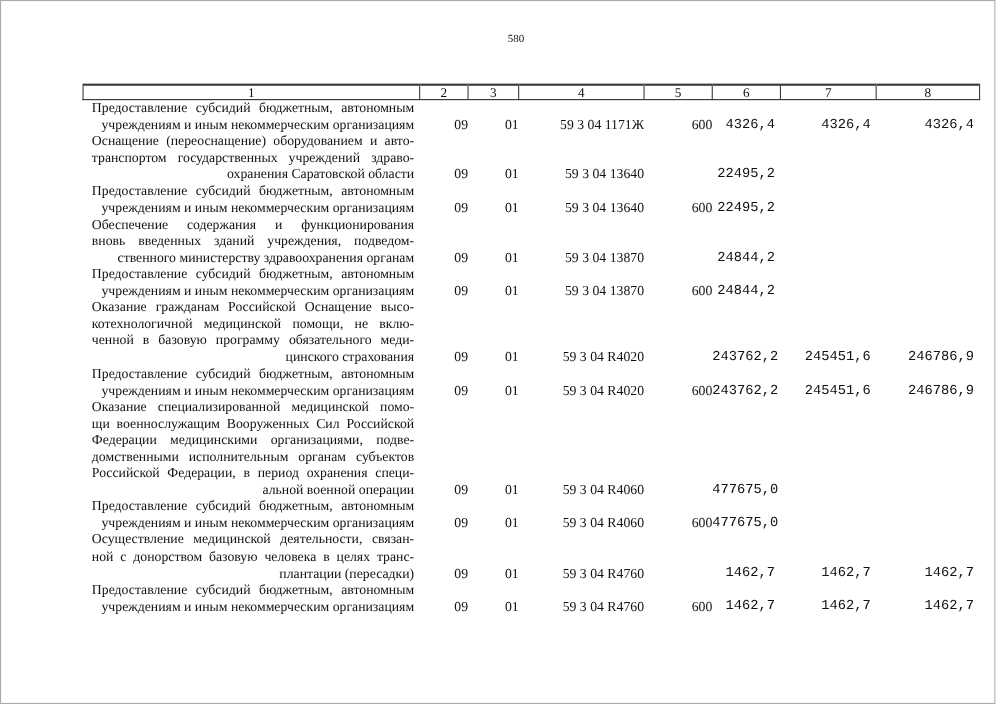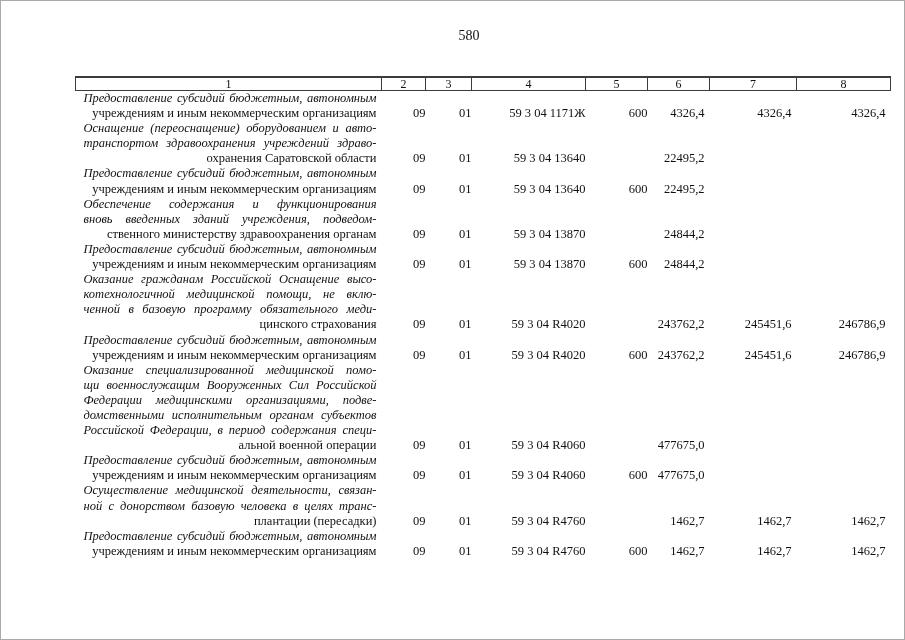--- a/index.html
+++ b/index.html
@@ -10,21 +10,21 @@
     border:1px solid #a9a9a9;
     box-sizing:border-box;
     overflow:hidden;
     font-family:"Liberation Serif","DejaVu Serif",serif;
     color:#111;
   }
   .page-number{
     position:absolute;
     top:27px;left:468px;
     transform:translateX(-50%);
-    font-size:14px;
+    font-size:10px;
     line-height:15px;
   }
   table.budget{
     position:absolute;
     left:74px;top:75px;
     width:815px;
     border-collapse:collapse;
     table-layout:fixed;
     font-size:12.5px;
   }
@@ -45,24 +45,24 @@
     line-height:12px;
     padding:0;
     text-align:center;
   }
   tbody td{
     padding:0;
     vertical-align:bottom;
     line-height:15.1px;
   }
   td.c1{padding-left:8px;padding-right:5px;}
-  td.c1 .jl{text-align:justify;text-align-last:justify;font-style:italic;}
+  td.c1 .jl{text-align:justify;text-align-last:justify;}
   td.c1 .ll{text-align:right;}
   td.c2,td.c3,td.c4,td.c5{text-align:right;white-space:nowrap;}
-  td.c6,td.c7,td.c8{text-align:right;padding-right:5px;white-space:nowrap;}
+  td.c6,td.c7,td.c8{text-align:right;padding-right:5px;white-space:nowrap;font-family:Liberation Mono, monospace;}
 </style>
 </head>
 <body>
 
 <div class="page">
   <div class="page-number">580</div>
 
   <table class="budget">
     <colgroup>
       <col class="c1">
@@ -96,21 +96,21 @@
           <td class="c3">01</td>
           <td class="c4">59 3 04 1171Ж</td>
           <td class="c5">600</td>
           <td class="c6">4326,4</td>
           <td class="c7">4326,4</td>
           <td class="c8">4326,4</td>
         </tr>
         <tr>
           <td class="c1">
             <div class="jl">Оснащение (переоснащение) оборудованием и авто-</div>
-            <div class="jl">транспортом здравоохранения учреждений здраво-</div>
+            <div class="jl">транспортом государственных учреждений здраво-</div>
             <div class="ll">охранения Саратовской области</div>
           </td>
           <td class="c2">09</td>
           <td class="c3">01</td>
           <td class="c4">59 3 04 13640</td>
           <td class="c5"></td>
           <td class="c6">22495,2</td>
           <td class="c7"></td>
           <td class="c8"></td>
         </tr>
@@ -181,21 +181,21 @@
           <td class="c6">243762,2</td>
           <td class="c7">245451,6</td>
           <td class="c8">246786,9</td>
         </tr>
         <tr>
           <td class="c1">
             <div class="jl">Оказание специализированной медицинской помо-</div>
             <div class="jl">щи военнослужащим Вооруженных Сил Российской</div>
             <div class="jl">Федерации медицинскими организациями, подве-</div>
             <div class="jl">домственными исполнительным органам субъектов</div>
-            <div class="jl">Российской Федерации, в период содержания специ-</div>
+            <div class="jl">Российской Федерации, в период охранения специ-</div>
             <div class="ll">альной военной операции</div>
           </td>
           <td class="c2">09</td>
           <td class="c3">01</td>
           <td class="c4">59 3 04 R4060</td>
           <td class="c5"></td>
           <td class="c6">477675,0</td>
           <td class="c7"></td>
           <td class="c8"></td>
         </tr>

